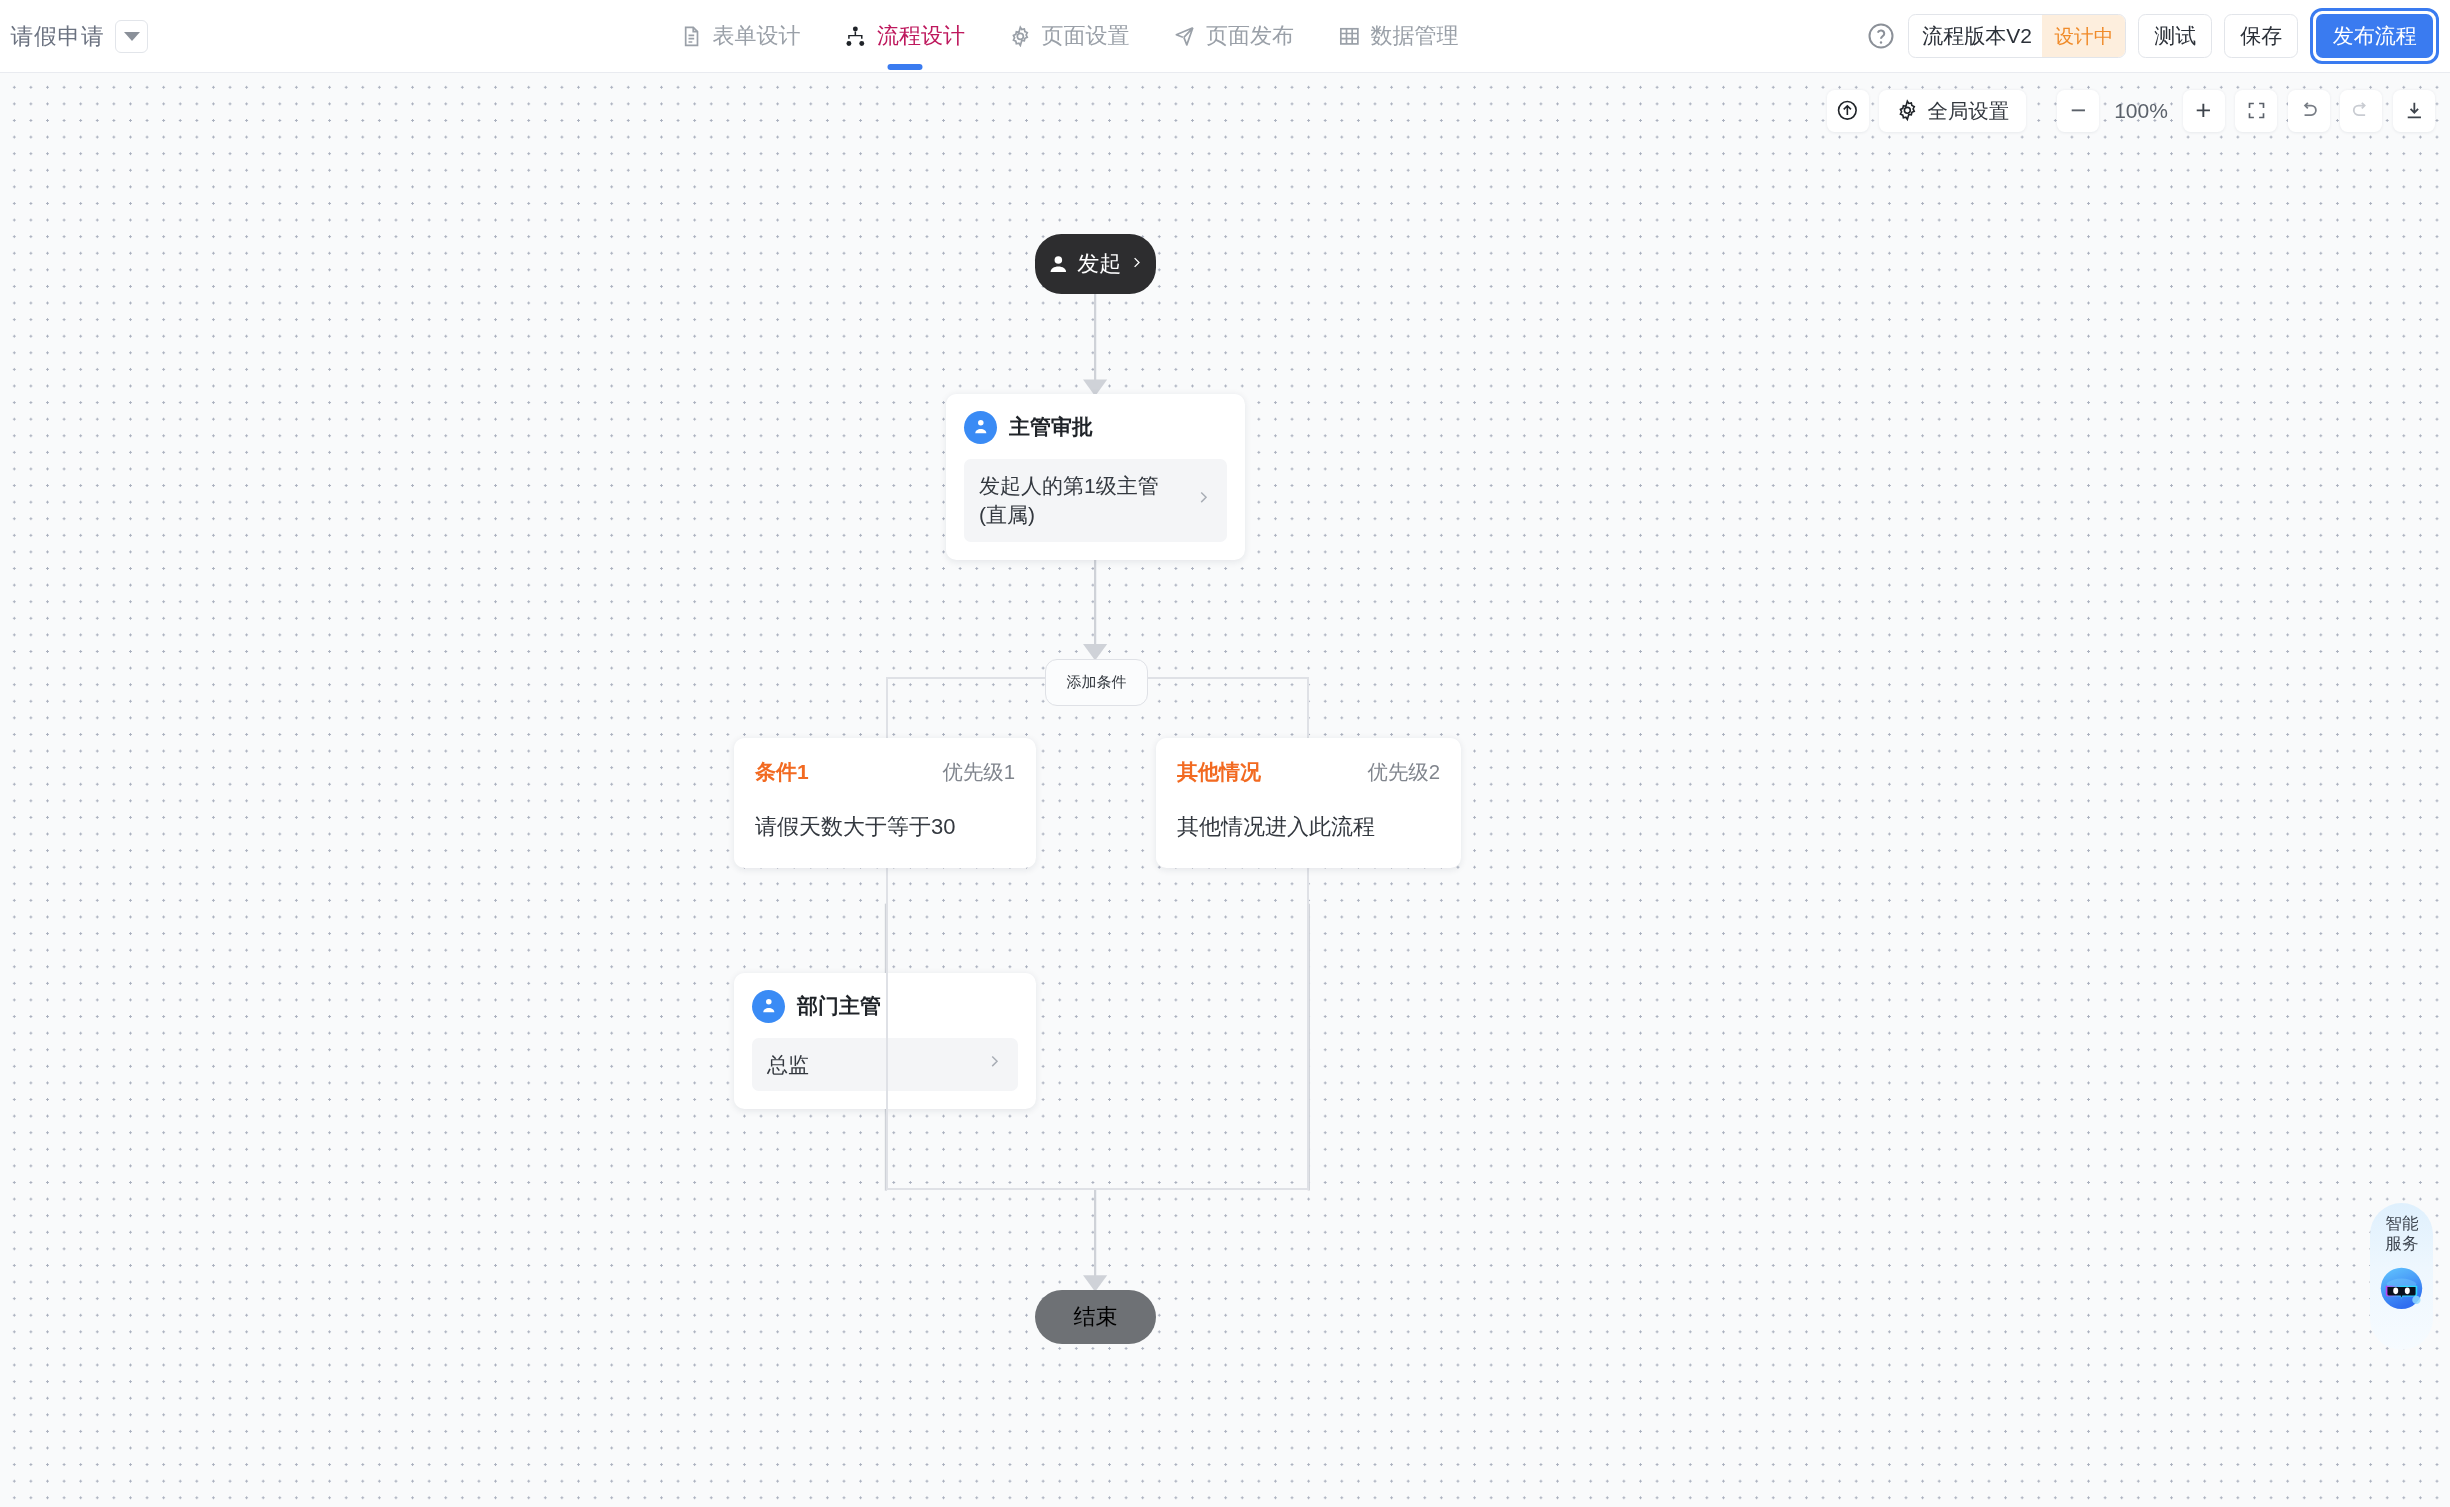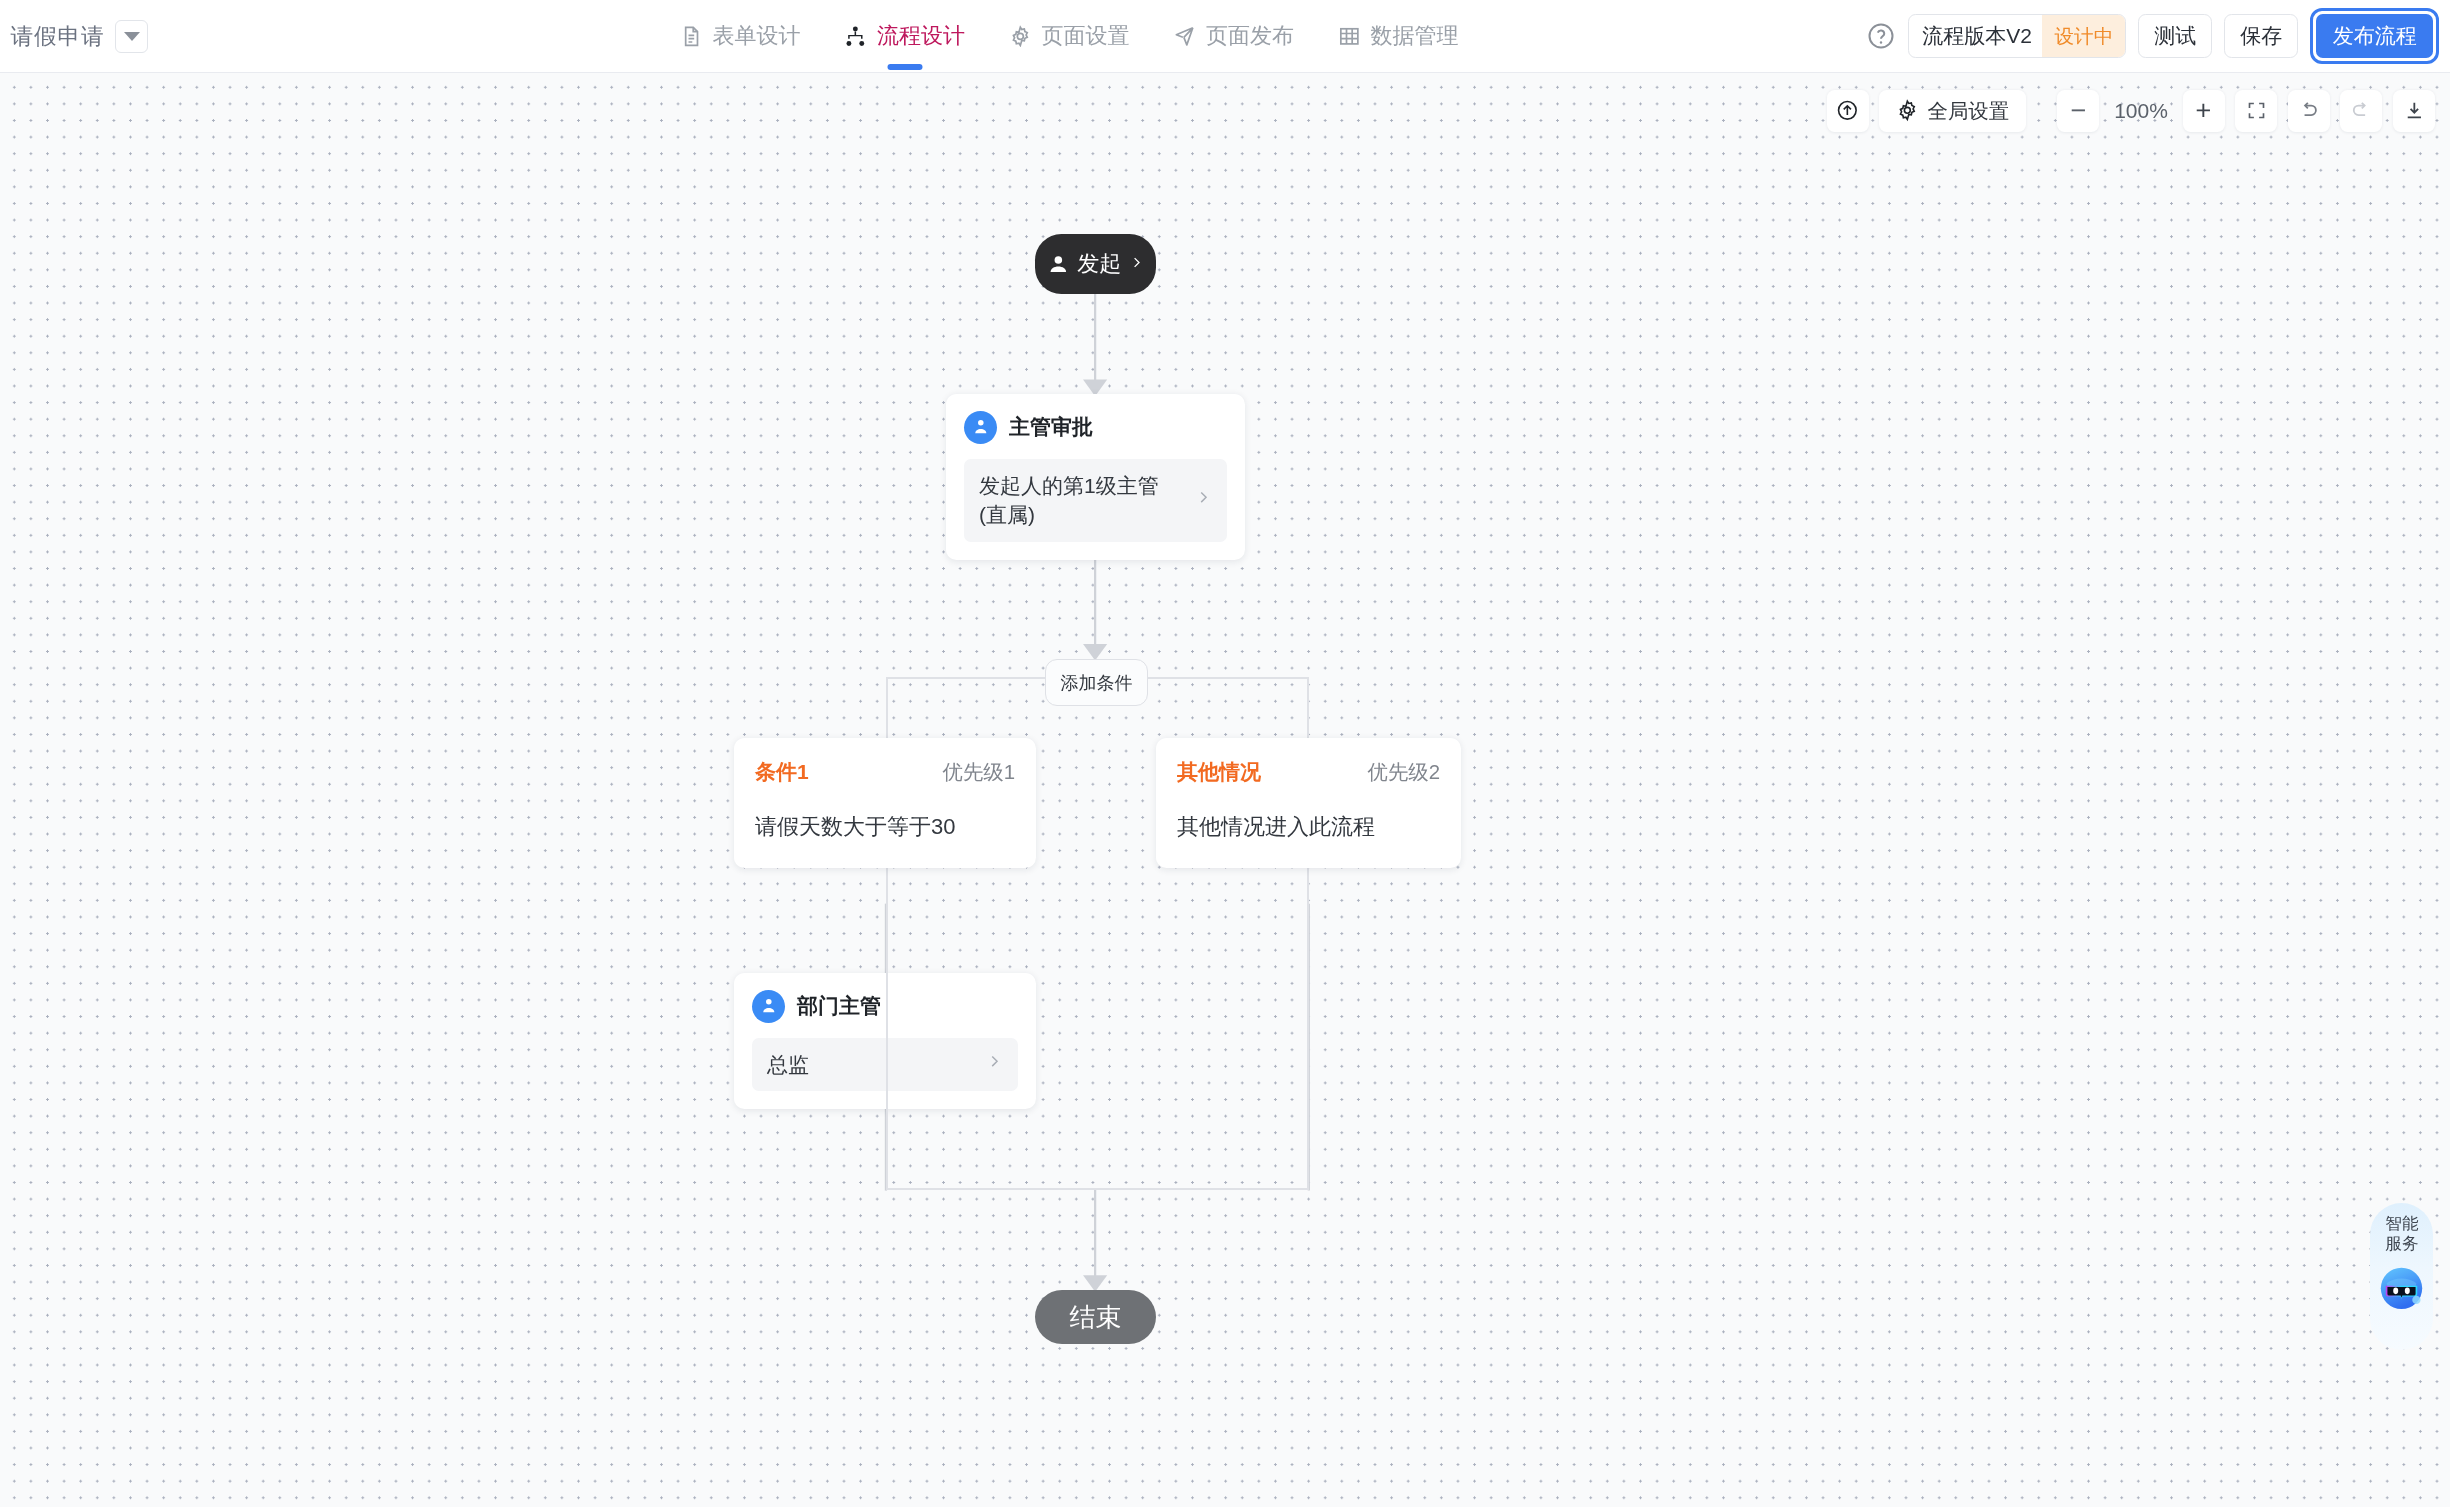--- a/index.html
+++ b/index.html
@@ -101,21 +101,21 @@
   }
   .start-node .lbl { color: #fff; font-size: 22px; }
   .start-node .usr { width: 22.7px; height: 22.7px; color: #fff; }
   .start-node .chev { width: 15px; height: 18px; color: #fff; }
 
   .end-node {
     left: 1035px; top: 1217px; width: 121px; height: 54px;
     background: #6e7175; border-radius: 27px; display: flex; align-items: center;
     justify-content: center; cursor: pointer;
   }
-  .end-node .lbl { color: #ffffff; font-size: 26px; }
+  .end-node .lbl { color: #000000; font-size: 22px; }
 
   .appr-card {
     background: #fff; border-radius: 10.6px; padding: 16.6px 18px 18px 18px;
     box-shadow: 0 1.5px 7.6px rgba(20,30,60,.09); cursor: pointer;
   }
   .appr-head { display: flex; align-items: center; gap: 12px; margin-bottom: 15px; }
   .appr-avatar {
     width: 33px; height: 33px; border-radius: 50%; background: #3a8bf5;
     display: flex; align-items: center; justify-content: center; flex: 0 0 auto;
   }
@@ -130,21 +130,21 @@
 
   .node-supervisor { left: 946px; top: 321px; width: 299px; }
   .node-dept { left: 734px; top: 900px; width: 302px; }
 
   
   .cond-pill {
     position: absolute; left: 1045px; top: 586px; width: 103px; height: 47px;
     background: #fbfcfd; border: 0.8px solid #dfe1e6; border-radius: 12px;
     display: flex; align-items: center; justify-content: center; cursor: pointer; z-index: 3;
   }
-  .cond-pill span { font-size: 18px; color: #33383f; }
+  .cond-pill span { font-size: 15px; color: #33383f; }
 
   .branch-box {
     position: absolute; left: 886px; top: 606px; width: 423px; height: 511px;
     border: 2.3px solid #dfe1e6; border-top: none; z-index: 1;
   }
   .branch-box::before, .branch-box::after {
     content: ""; position: absolute; top: -2.3px; height: 2.3px; background: #dfe1e6;
   }
   .branch-box::before { left: -2.3px; width: 163px; }
   .branch-box::after  { right: -2.3px; width: 163px; }

